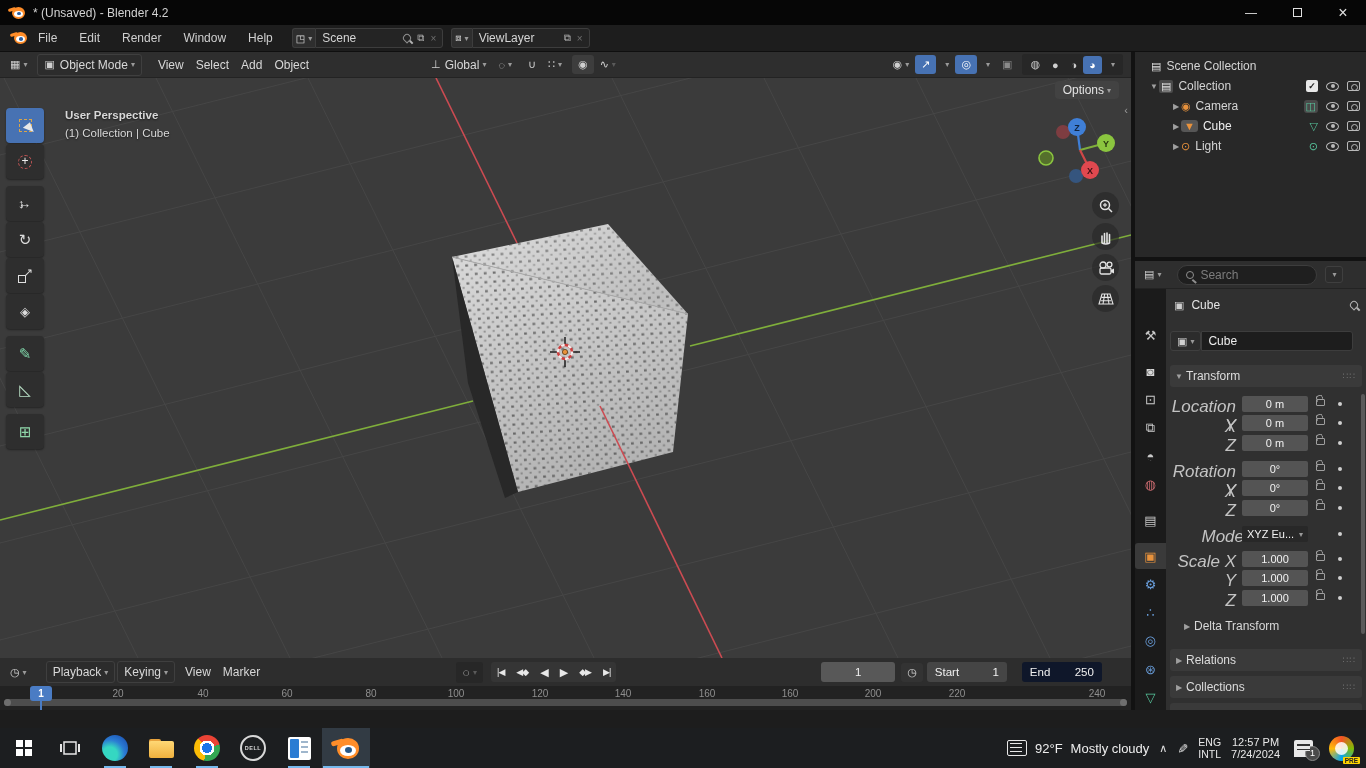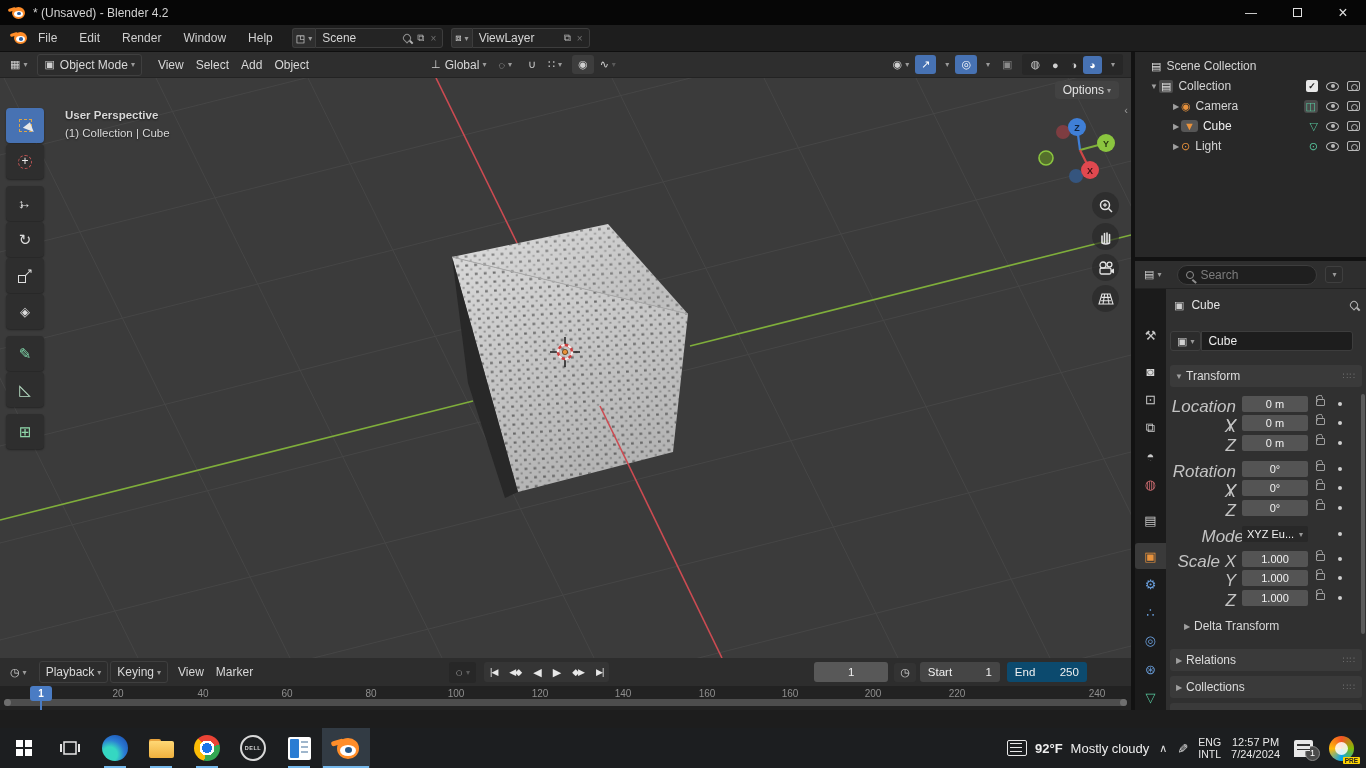--- a/index.html
+++ b/index.html
@@ -631,21 +631,21 @@
       <div style="position:absolute; right:1px; top:105px; width:4px; height:240px; background:#5a5a5a; border-radius:2px"></div>
     </div>
   </div>
 
   <div class="abs timeline">
     <div class="tl-head">
       <span class="hbtn" style="margin-left:4px">
           <span class="hicon">◷</span>
           <span class="chev">▾</span>
         </span>
-      <span class="hbtn boxed" style="margin-left:6px">
+      <span class="hbtn boxed" style="margin-left:13px">
           <span>Playback</span>
           <span class="chev">▾</span>
         </span>
       <span class="hbtn boxed" style="margin-left:2px">
           <span>Keying</span>
           <span class="chev">▾</span>
         </span>
       <span class="hbtn" style="margin-left:4px">View</span>
       <span class="hbtn">Marker</span>
 
@@ -662,21 +662,21 @@
         <span class="tbtn">▶|</span>
       </div>
       <span class="tfield" style="margin-left:205px; width:74px; background:#585858">1</span>
       <span class="hbtn" style="margin-left:6px; background:#333; border-radius:3px">
           <span class="hicon">◷</span>
         </span>
       <span class="tfield" style="margin-left:4px; width:80px; background:#454545; justify-content:space-between; padding:0 8px">
           <span>Start</span>
           <span>1</span>
         </span>
-      <span class="tfield" style="margin-left:7px; width:80px; background:#0c4a6e; justify-content:space-between; padding:0 8px">
+      <span class="tfield" style="margin-left:15px; width:80px; background:#0f172a; justify-content:space-between; padding:0 8px">
           <span>End</span>
           <span>250</span>
         </span>
     </div>
     <div class="ruler">
       <span class="rnum" style="left:118px">20</span>
       <span class="rnum" style="left:203px">40</span>
       <span class="rnum" style="left:287px">60</span>
       <span class="rnum" style="left:371px">80</span>
       <span class="rnum" style="left:456px">100</span>
@@ -734,21 +734,21 @@
           <i class="ring"></i>
           <i class="dot"></i>
           <i class="tail"></i>
         </span>
       <span class="runline" style="width:46px"></span>
     </div>
 
     <div class="row" style="margin-left:auto; gap:10px; padding-right:12px; height:40px">
       <div class="row" style="gap:8px">
         <span class="news-ic"></span>
-        <span class="tray-txt" style="font-weight:bold">92°F</span>
+        <span class="tray-txt" style="font-weight:normal">92°F</span>
         <span class="tray-txt">Mostly cloudy</span>
       </div>
       <span style="color:#e0e0e0; font-size:11px">∧</span>
       <span style="color:#e0e0e0; font-size:13px; transform:rotate(90deg)">✎</span>
       <div class="tray2">
         <div>ENG</div>
           <div>INTL</div>
       </div>
       <div class="tray2" style="font-size:11px">
         <div>12:57 PM</div>

